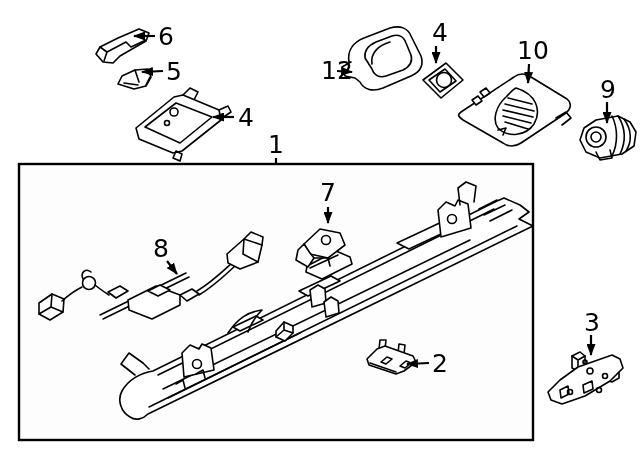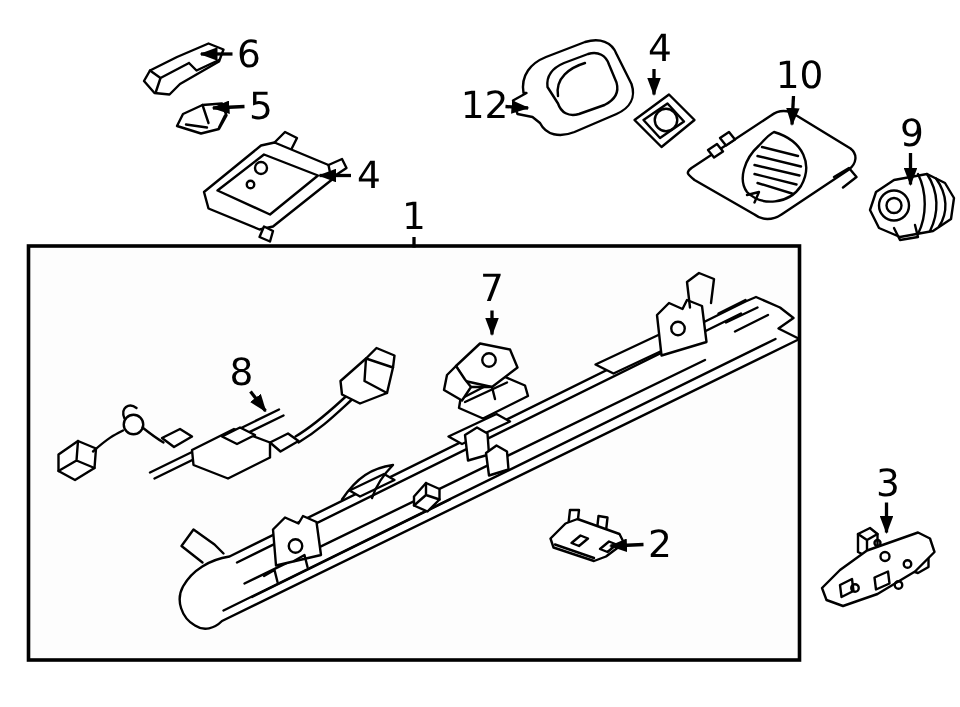--- a/index.html
+++ b/index.html
@@ -169,15 +169,15 @@
   <div class="callout" style="left:440px;top:363px">2</div>
   <div class="callout" style="left:592px;top:322px">3</div>
   <div class="callout" style="left:246px;top:117px">4</div>
   <div class="callout" style="left:174px;top:71px">5</div>
   <div class="callout" style="left:166px;top:36px">6</div>
   <div class="callout" style="left:328px;top:192px">7</div>
   <div class="callout" style="left:161px;top:248px">8</div>
   <div class="callout" style="left:608px;top:89px">9</div>
   <div class="callout" style="left:533px;top:50px">10</div>
   <div class="callout" style="left:440px;top:32px">4</div>
-  <div class="callout" style="left:323px;top:70px">12</div>
+  <div class="callout" style="left:337px;top:70px">12</div>
 
 </div>
 
 </body></html>

